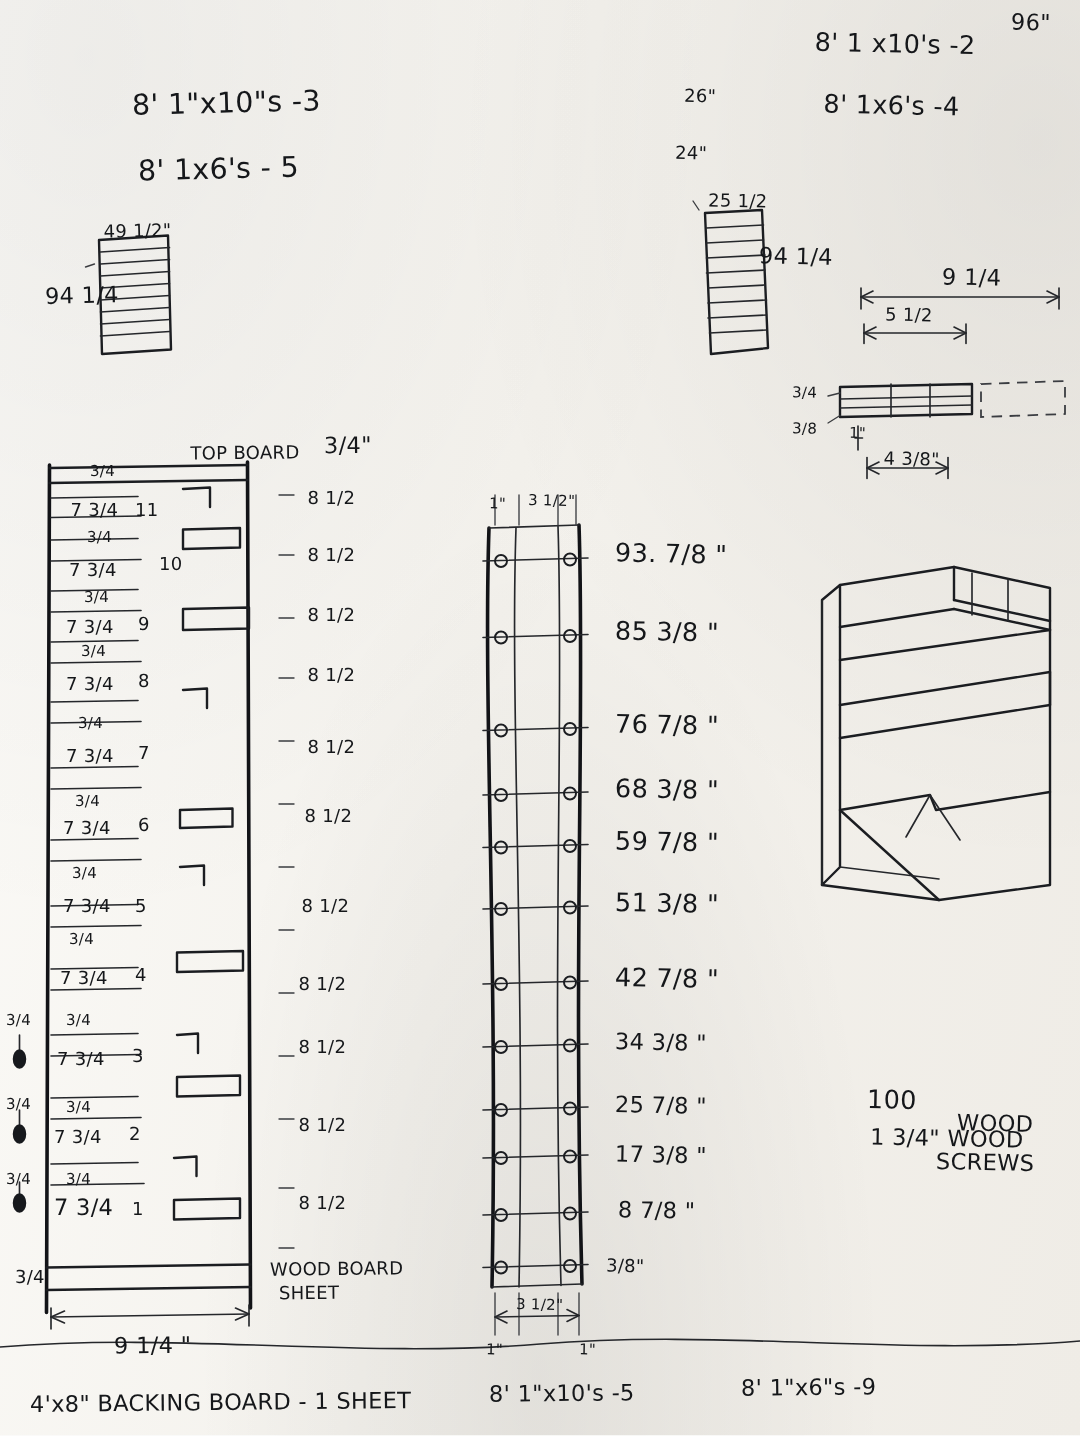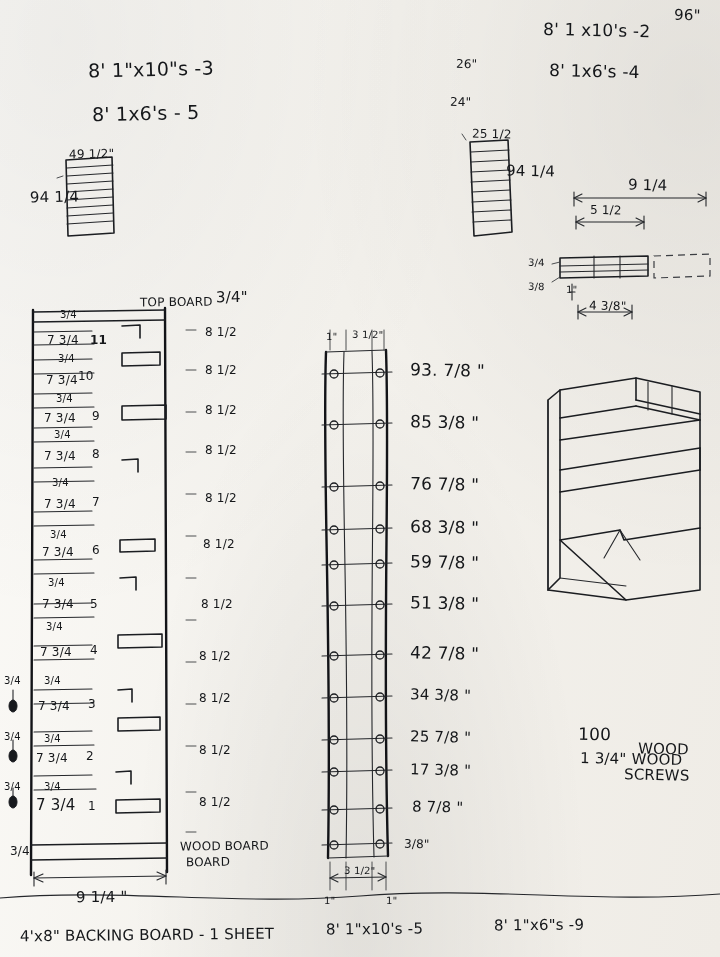--- a/index.html
+++ b/index.html
@@ -348,31 +348,31 @@
   <div class="hw md sk3" style="left:472px; top:128px;">25 1/2</div>
   <div class="hw lg sk3" style="left:506px; top:164px;">94 1/4</div>
 
   <div class="hw lg sk3" style="left:628px; top:178px;">9 1/4</div>
   <div class="hw md sk3" style="left:590px; top:204px;">5 1/2</div>
   <div class="hw sm sk3" style="left:528px; top:258px;">3/4</div>
   <div class="hw sm sk3" style="left:528px; top:282px;">3/8</div>
   <div class="hw sm sk3" style="left:566px; top:285px;">1"</div>
   <div class="hw md sk3" style="left:589px; top:300px;">4 3/8"</div>
 
-  <div class="hw md sk4" style="left:140px; top:296px;">TOP BOARD</div>
+  <div class="hw md sk4" style="left:127px; top:296px;">TOP BOARD</div>
   <div class="hw lg sk4" style="left:216px; top:290px;">3/4"</div>
 
   <div class="hw sm" style="left:60px; top:310px;">3/4</div>
   <div class="hw md" style="left:47px; top:334px;">7 3/4</div>
-  <div class="hw md" style="left:90px; top:334px;font-weight:bold;">11</div>
+  <div class="hw md" style="left:90px; top:334px;">11</div>
   <div class="hw md" style="left:205px; top:326px;">8 1/2</div>
 
   <div class="hw sm" style="left:58px; top:354px;">3/4</div>
   <div class="hw md" style="left:46px; top:374px;">7 3/4</div>
-  <div class="hw md" style="left:78px; top:370px;">10</div>
+  <div class="hw md" style="left:106px; top:370px;">10</div>
   <div class="hw md" style="left:205px; top:364px;">8 1/2</div>
 
   <div class="hw sm" style="left:56px; top:394px;">3/4</div>
   <div class="hw md" style="left:44px; top:412px;">7 3/4</div>
   <div class="hw md" style="left:92px; top:410px;">9</div>
   <div class="hw md" style="left:205px; top:404px;">8 1/2</div>
 
   <div class="hw sm" style="left:54px; top:430px;">3/4</div>
   <div class="hw md" style="left:44px; top:450px;">7 3/4</div>
   <div class="hw md" style="left:92px; top:448px;">8</div>
@@ -408,21 +408,21 @@
   <div class="hw md" style="left:86px; top:750px;">2</div>
   <div class="hw md" style="left:199px; top:744px;">8 1/2</div>
 
   <div class="hw sm" style="left:44px; top:782px;">3/4</div>
   <div class="hw lg" style="left:36px; top:798px;">7 3/4</div>
   <div class="hw md" style="left:88px; top:800px;">1</div>
   <div class="hw md" style="left:199px; top:796px;">8 1/2</div>
 
   <div class="hw md" style="left:10px; top:845px;">3/4</div>
   <div class="hw md sk4" style="left:180px; top:840px;">WOOD BOARD</div>
-  <div class="hw md sk4" style="left:186px; top:856px;">BOARD</div>
+  <div class="hw md sk4" style="left:186px; top:856px;">SHEET</div>
   <div class="hw lg sk4" style="left:76px; top:890px;">9 1/4 "</div>
 
   <div class="hw sm" style="left:4px; top:676px;">3/4</div>
   <div class="hw sm" style="left:4px; top:732px;">3/4</div>
   <div class="hw sm" style="left:4px; top:782px;">3/4</div>
 
   <div class="hw sm sk3" style="left:326px; top:332px;">1"</div>
   <div class="hw sm sk3" style="left:352px; top:330px;">3 1/2"</div>
 
   <div class="hw xl sk3" style="left:410px; top:362px;">93. 7/8 "</div>

